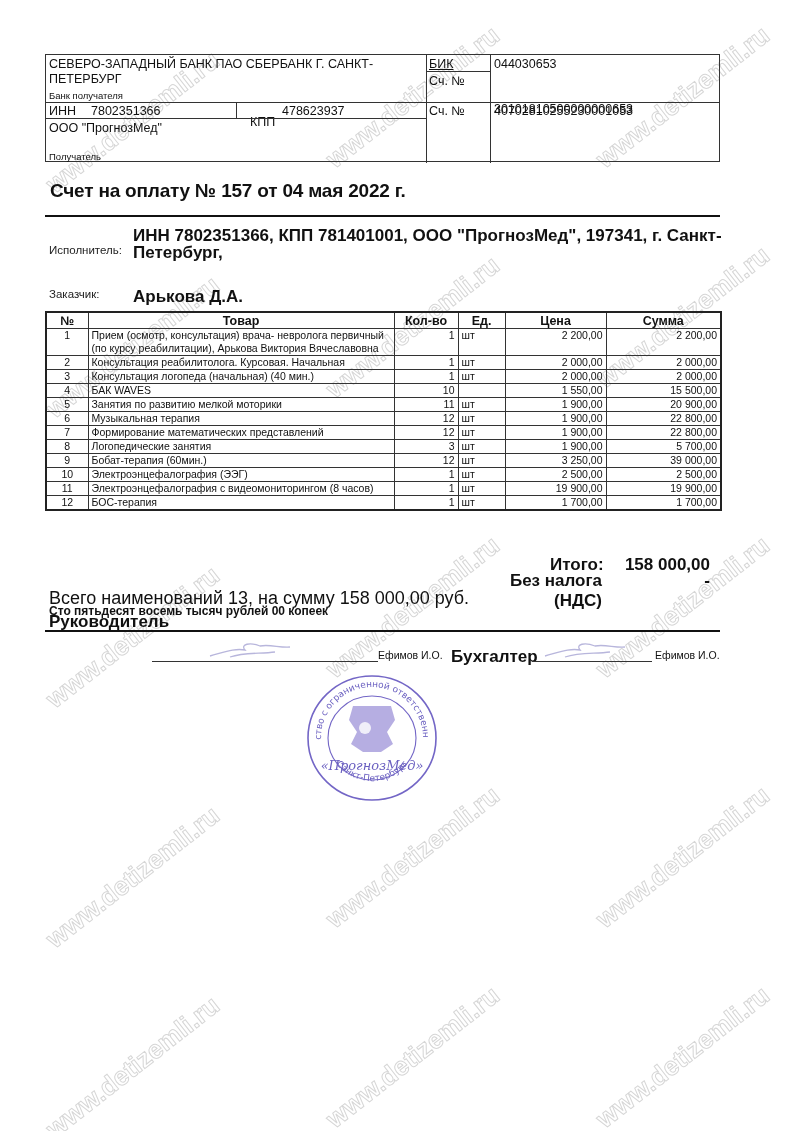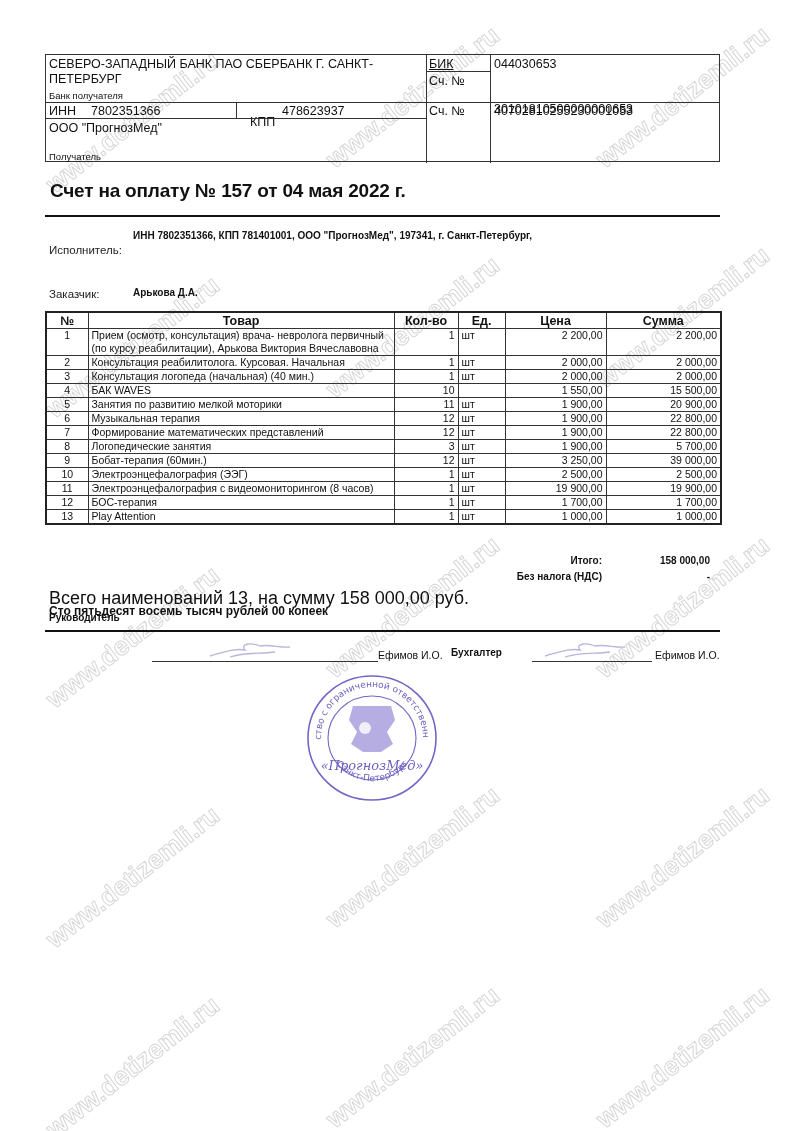--- a/index.html
+++ b/index.html
@@ -11,21 +11,21 @@
     .bank { left: 45px; top: 54px; width: 675px; height: 108px; border: 1px solid #333; box-sizing: border-box; }
     .bank .cell { position: absolute; box-sizing: border-box; font-size: 12.5px; line-height: 15px; }
     .small { font-size: 9.5px !important; }
     .vline { position: absolute; background: #333; width: 1px; }
     .hline { position: absolute; background: #333; height: 1px; }
 
     .title { left: 50px; top: 180px; font-size: 19px; font-weight: bold; letter-spacing: -0.2px; }
     .rule { left: 45px; width: 675px; height: 2px; background: #111; }
 
     .lbl { font-size: 11.5px; color: #222; }
-    .bold { font-weight: bold; font-size: 10px; }
+    .bold { font-weight: bold; font-size: 17px; }
 
     table.items { position: absolute; left: 45px; top: 311px; width: 675px; border-collapse: collapse; font-size: 10.5px; table-layout: fixed; }
     table.items th { border: 1px solid #333; font-size: 12.5px; font-weight: bold; height: 15px; padding: 0; }
     table.items td { border: 1px solid #333; padding: 0 3px; line-height: 13px; vertical-align: top; }
     table.items { border: 2px solid #222; }
     .c { text-align: center; }
     .r { text-align: right; }
 
     .sig-line { height: 1px; background: #333; }
     .sig { font-size: 10.5px; }
@@ -200,28 +200,20 @@
         <td class="r">19 900,00</td>
       </tr>
       <tr>
         <td class="c">12</td>
         <td>БОС-терапия</td>
         <td class="r">1</td>
         <td>шт</td>
         <td class="r">1 700,00</td>
         <td class="r">1 700,00</td>
       </tr>
-      <tr>
-        <td class="c">13</td>
-        <td>Play Attention</td>
-        <td class="r">1</td>
-        <td>шт</td>
-        <td class="r">1 000,00</td>
-        <td class="r">1 000,00</td>
-      </tr>
     </tbody>
 </table>
 
 <div class="abs bold" style="left:550px;top:555px;width:52px;text-align:right;">Итого:</div>
 <div class="abs bold" style="left:600px;top:555px;width:110px;text-align:right;">158 000,00</div>
 <div class="abs bold" style="left:460px;top:571px;width:142px;text-align:right;">Без налога (НДС)</div>
 <div class="abs bold" style="left:600px;top:571px;width:110px;text-align:right;">-</div>
 
 <div class="abs" style="left:49px;top:588px;font-size:18px;">Всего наименований 13, на сумму 158 000,00 руб.</div>
 <div class="abs bold" style="left:49px;top:604px;font-size:12px;">Сто пятьдесят восемь тысяч рублей 00 копеек</div>

